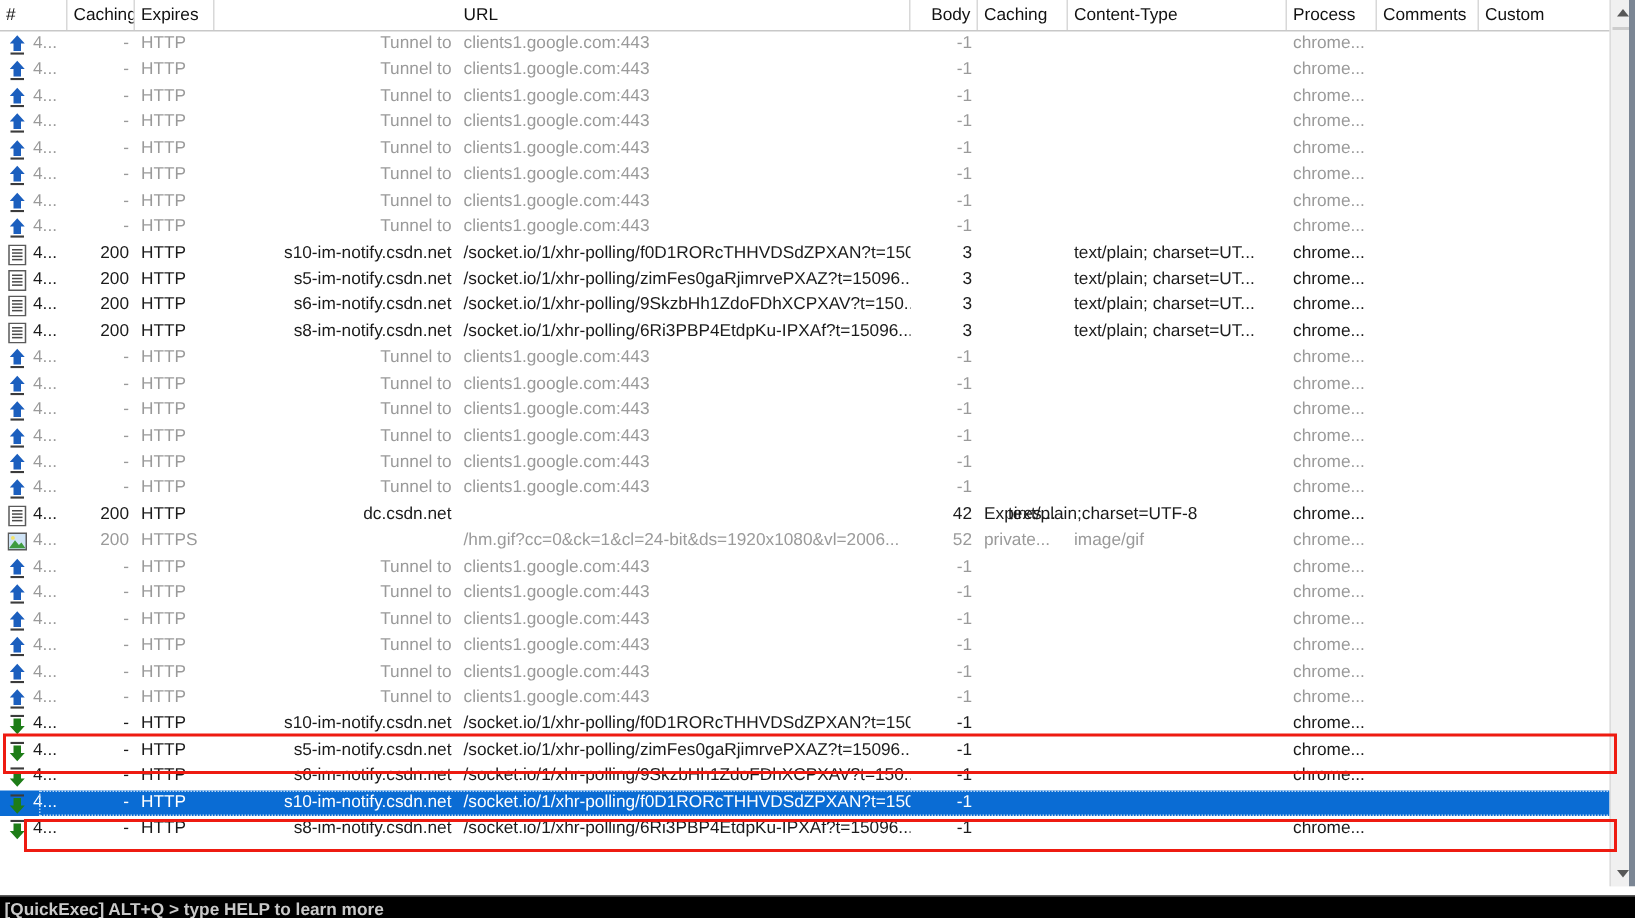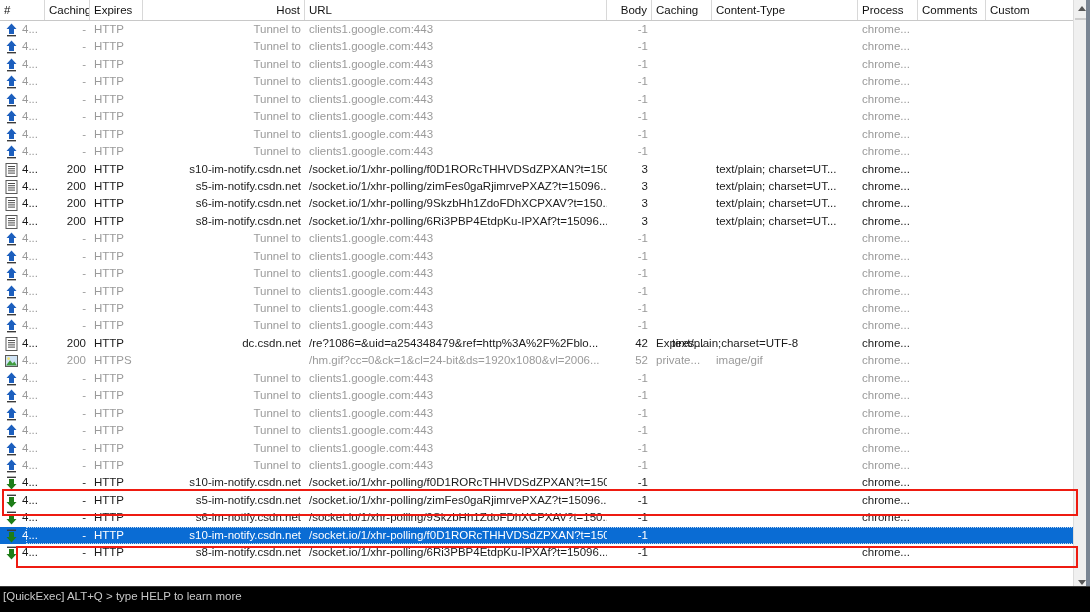--- a/index.html
+++ b/index.html
@@ -173,25 +173,26 @@
     width: 4px; height: 591px;
     background: #7b8694;
     z-index: 31;
   }
 
   
   .statusbar {
     position: absolute;
     left: 0; bottom: 0;
     width: 1090px;
-    height: 26px;
+    height: 15px;
     background: #000000;
     border-top: 1px solid #3a3a3a;
     box-sizing: border-box;
     z-index: 50;
+    font-weight: bold;
   }
   .statusbar .qe {
     position: absolute;
     left: 3px;
     top: 3px;
     font-size: 11.5px;
     color: #c9c9c9;
     white-space: nowrap;
   }
 
@@ -206,21 +207,20 @@
 <body>
 
 <div class="session-list">
 
   <div class="topline"></div>
 
   <div class="grid-header" id="grid-header">
       <div class="hcell" style="left: 0px; width: 45px;">#</div>
       <div class="hcell right" style="left: 45px; width: 45px;">Caching</div>
       <div class="hcell" style="left: 90px; width: 53px;">Expires</div>
-      <div class="hcell right" style="left: 143px; width: 162px;">Host</div>
       <div class="hcell" style="left: 305px; width: 302px;">URL</div>
       <div class="hcell right" style="left: 607px; width: 45px;">Body</div>
       <div class="hcell" style="left: 652px; width: 60px;">Caching</div>
       <div class="hcell" style="left: 712px; width: 146px;">Content-Type</div>
       <div class="hcell" style="left: 858px; width: 60px;">Process</div>
       <div class="hcell" style="left: 918px; width: 68px;">Comments</div>
       <div class="hcell noborder" style="left: 986px; width: 87px;">Custom</div>
     </div>
 
   <div class="rows" id="grid-rows">
@@ -585,21 +585,20 @@
             <rect x="3" y="3" width="7" height="1" fill="#4a4a4a"></rect>
             <rect x="3" y="5.2" width="7" height="1" fill="#4a4a4a"></rect>
             <rect x="3" y="7.4" width="7" height="1" fill="#4a4a4a"></rect>
             <rect x="3" y="9.6" width="7" height="1" fill="#4a4a4a"></rect>
           </svg>
         </span>
         <div class="cell c-dark" style="left: 18px; width: 27px;">4...</div>
         <div class="cell c-dark right" style="left: 45px; width: 45px;">200</div>
         <div class="cell c-dark" style="left: 90px; width: 53px;">HTTP</div>
         <div class="cell c-dark right" style="left: 143px; width: 162px;">dc.csdn.net</div>
-        <div class="cell c-dark" style="left: 305px; width: 302px;">/re?1086=&amp;uid=a254348479&amp;ref=http%3A%2F%2Fblo...</div>
         <div class="cell c-dark right" style="left: 607px; width: 45px;">42</div>
         <div class="cell c-dark" style="left: 652px; width: 60px;">Expires...</div>
         <div class="cell c-dark" style="left: 668px; width: 146px;">text/plain;charset=UTF-8</div>
         <div class="cell c-dark" style="left: 858px; width: 60px;">chrome...</div>
         <div class="cell c-dark" style="left: 918px; width: 68px;"></div>
         <div class="cell c-dark" style="left: 986px; width: 87px;"></div>
       </div>
       <div class="row">
         <span class="icon">
           <svg width="13" height="14" viewBox="0 0 13 14">

